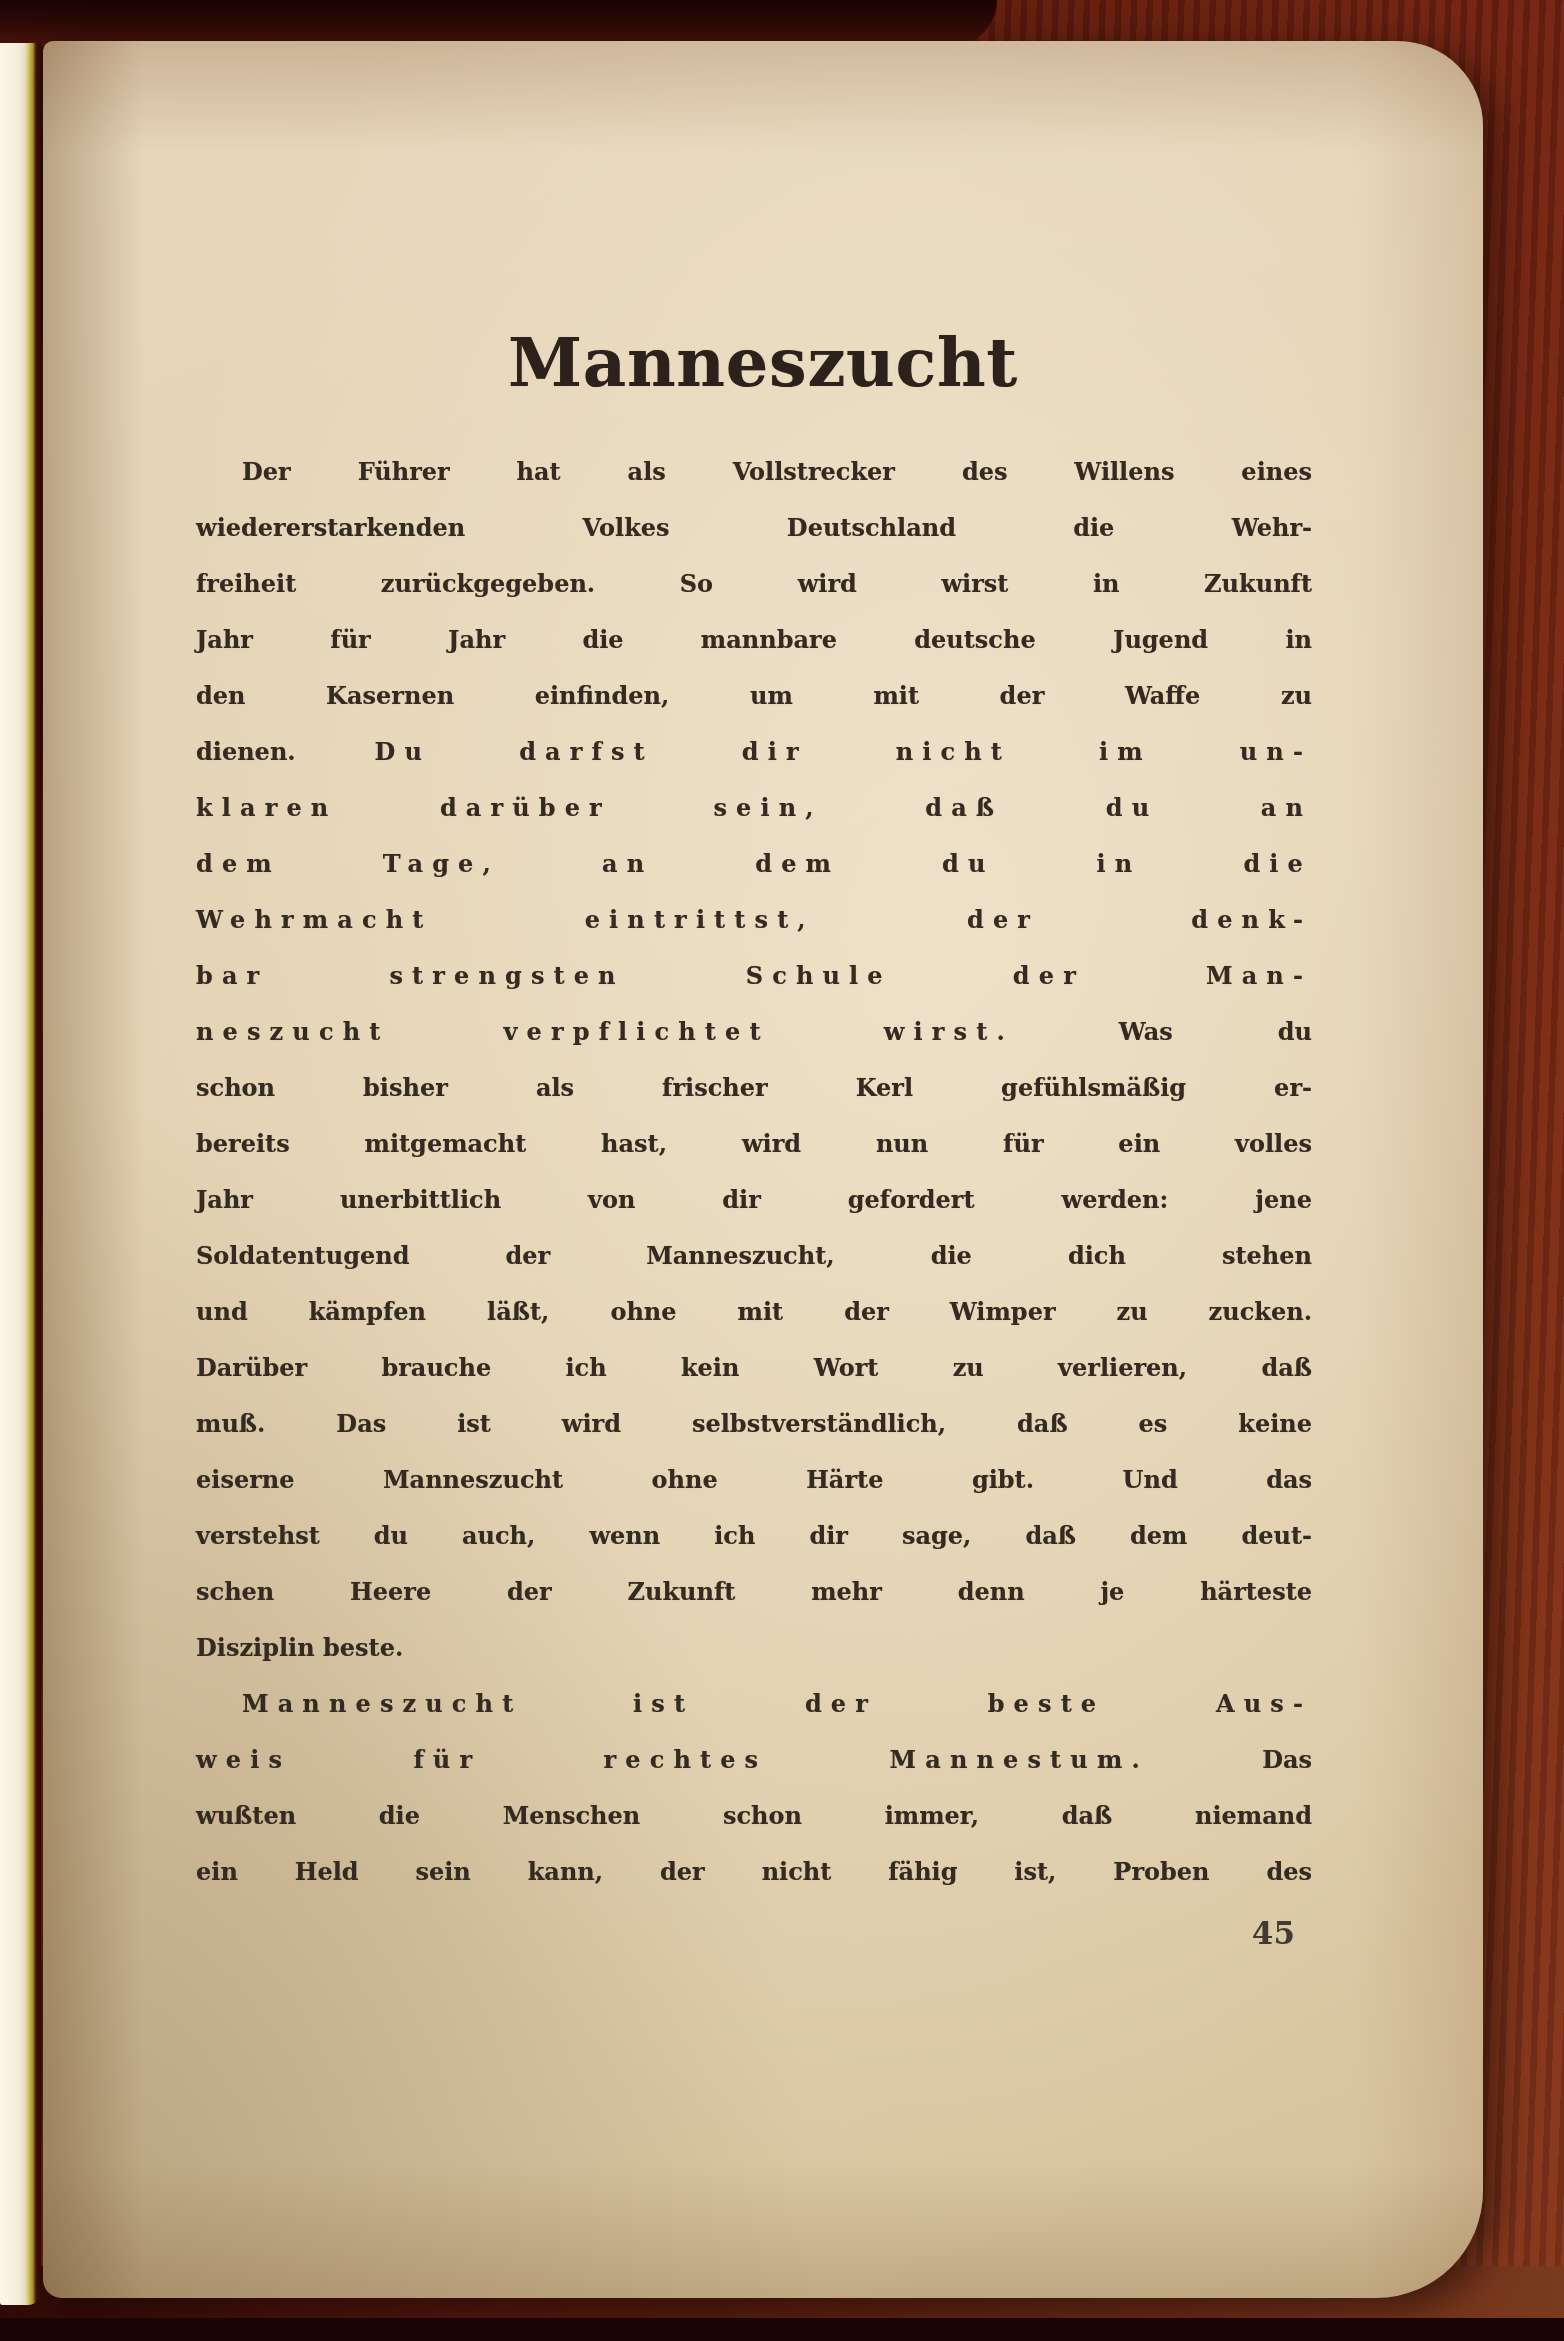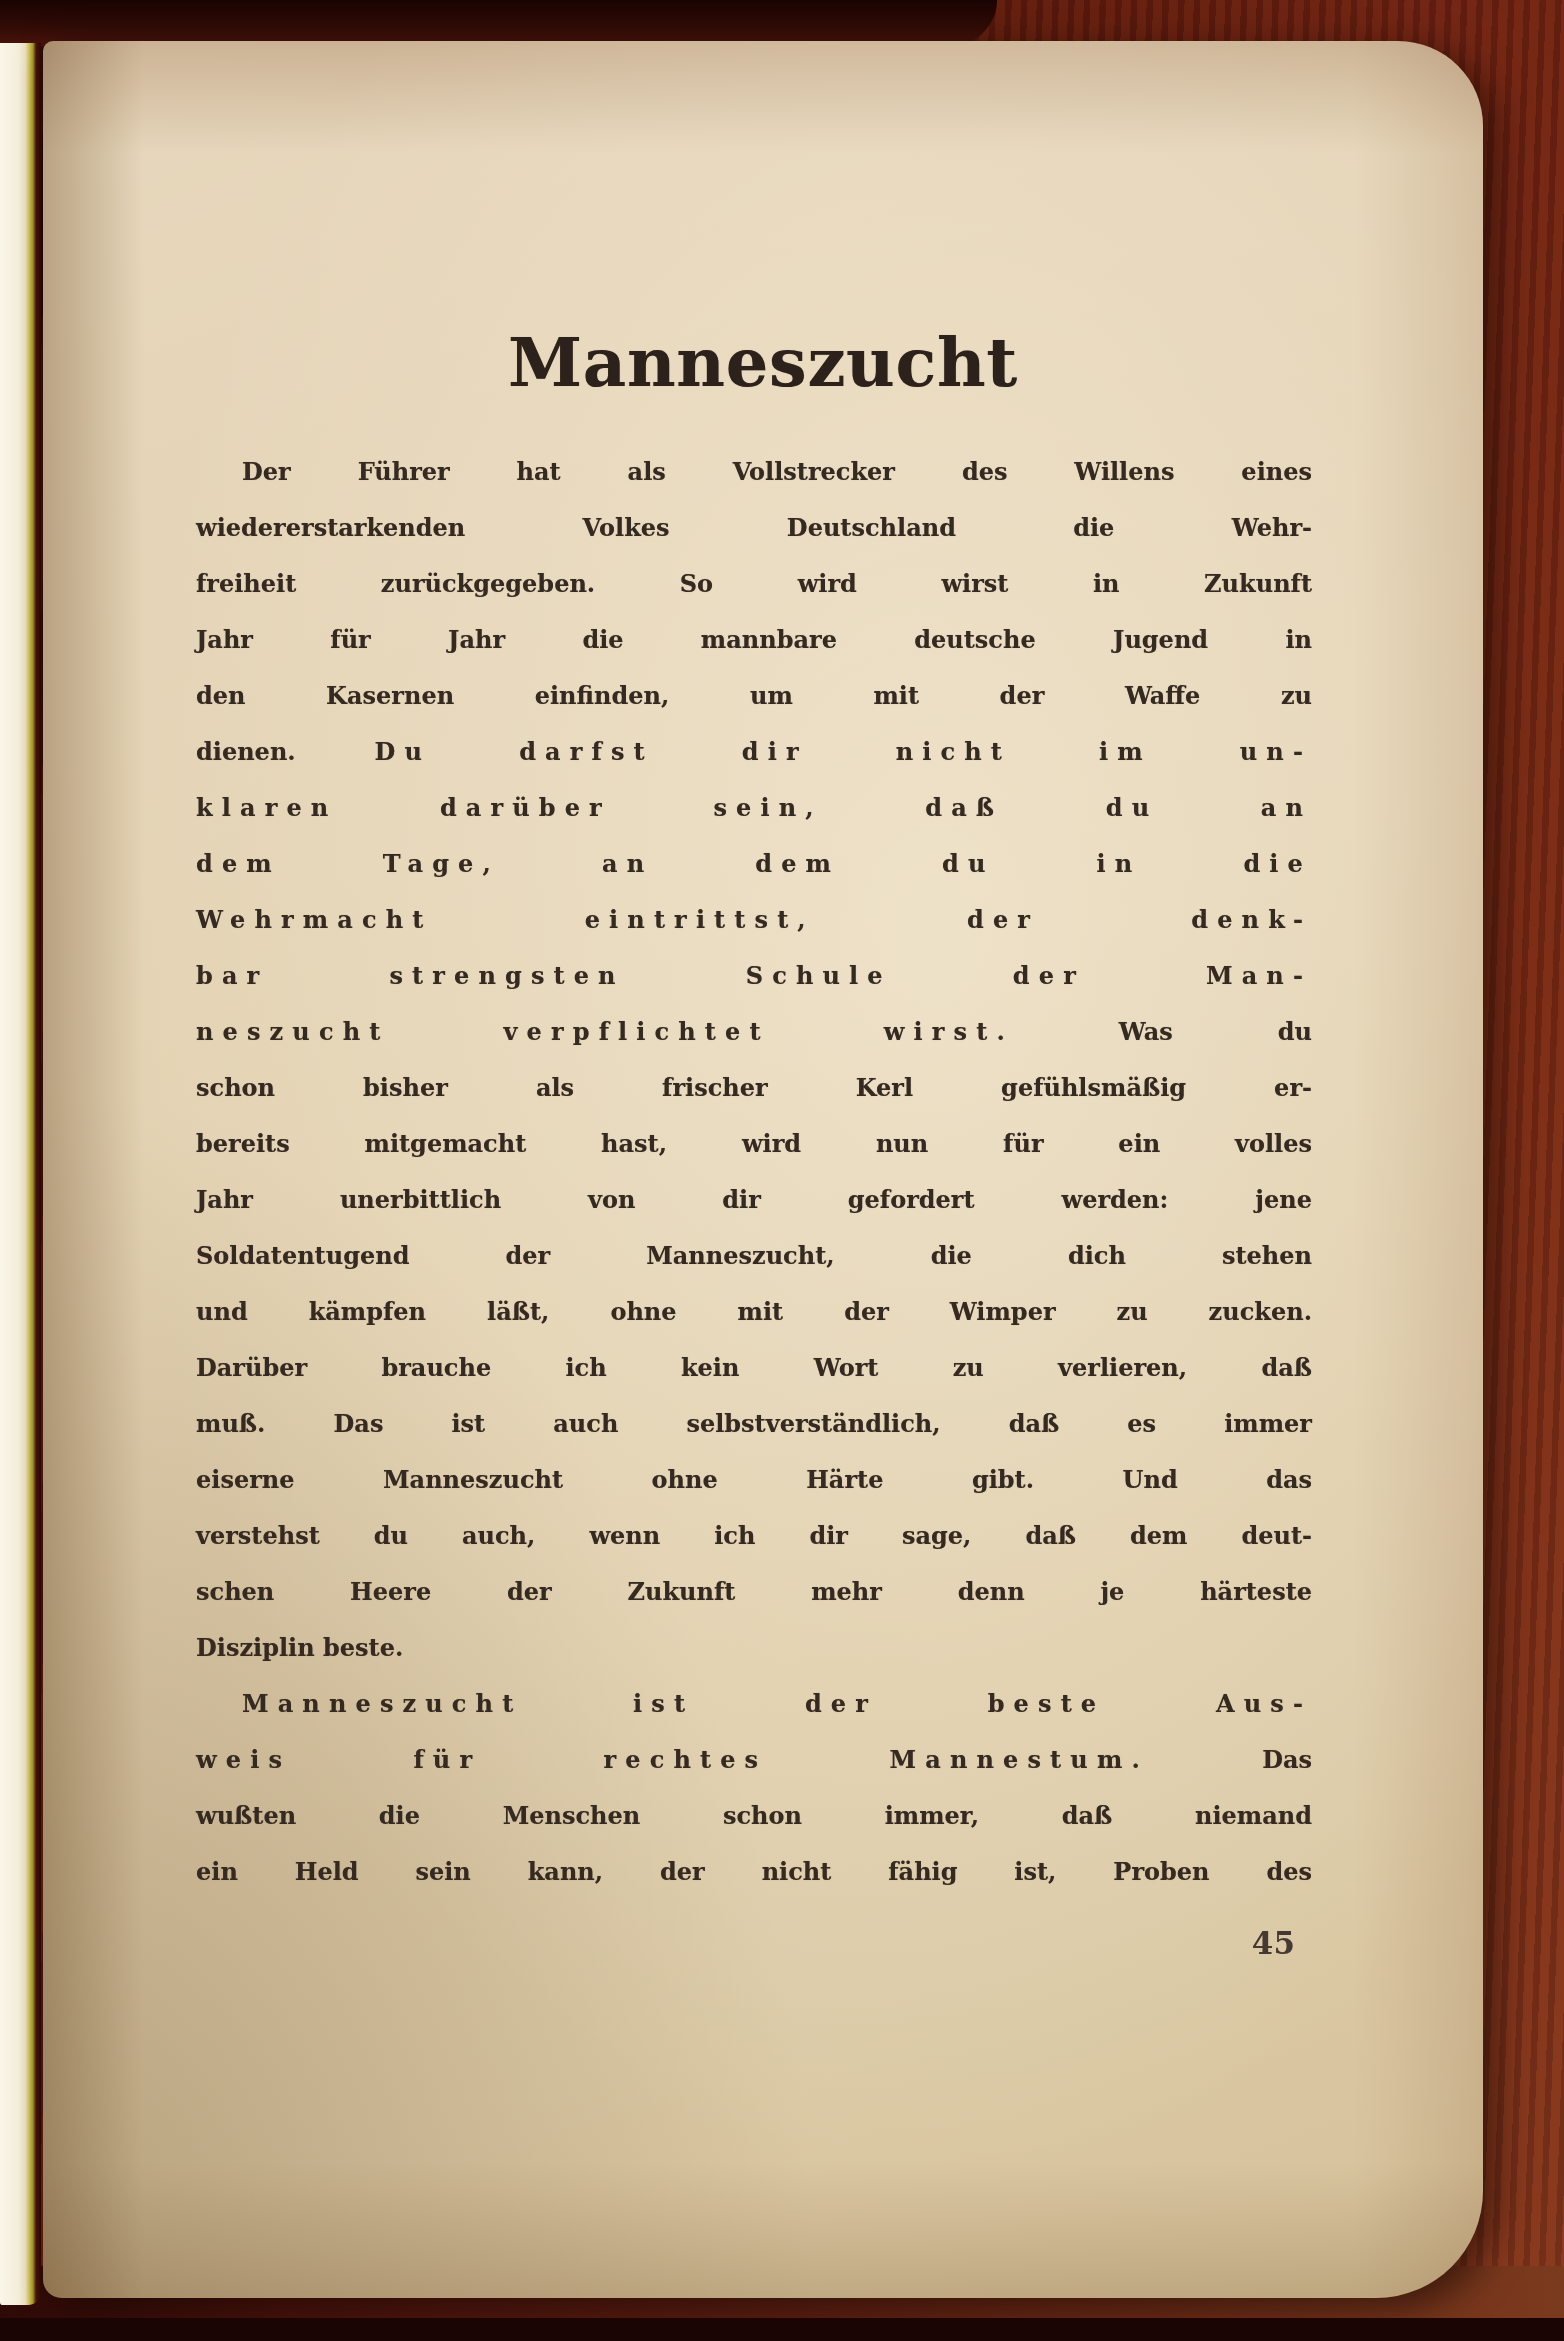--- a/index.html
+++ b/index.html
@@ -80,21 +80,21 @@
     line-height: 56px;
     text-align: justify;
     text-align-last: justify;
     white-space: normal;
     overflow: visible;
   }
   .line.indent { text-indent: 46px; }
   .line.short { text-align-last: left; }
   .seg.em { letter-spacing: 0.38em; }
   .page-number {
-    margin: 28px 171px 0 153px;
+    margin: 18px 171px 0 153px;
     text-align: right;
     padding-right: 17px;
     font-size: 31px;
     font-weight: bold;
     color: #453a33;
     line-height: 1;
   }
 </style>
 </head>
 <body>
@@ -118,21 +118,21 @@
       <div class="line"><span class="seg"></span> <span class="seg em">dem Tage, an dem du in die</span> <span class="seg"></span></div>
       <div class="line"><span class="seg"></span> <span class="seg em">Wehrmacht eintrittst, der denk-</span> <span class="seg"></span></div>
       <div class="line"><span class="seg"></span> <span class="seg em">bar strengsten Schule der Man-</span> <span class="seg"></span></div>
       <div class="line"><span class="seg em">neszucht verpflichtet wirst.</span> <span class="seg">Was du</span></div>
       <div class="line"><span class="seg">schon bisher als frischer Kerl gefühlsmäßig er-</span> <span class="seg em"></span> <span class="seg"></span></div>
       <div class="line"><span class="seg">bereits mitgemacht hast, wird nun für ein volles</span> <span class="seg em"></span> <span class="seg"></span></div>
       <div class="line"><span class="seg">Jahr unerbittlich von dir gefordert werden: jene</span> <span class="seg em"></span> <span class="seg"></span></div>
       <div class="line"><span class="seg">Soldatentugend der Manneszucht, die dich stehen</span> <span class="seg em"></span> <span class="seg"></span></div>
       <div class="line"><span class="seg">und kämpfen läßt, ohne mit der Wimper zu zucken.</span> <span class="seg em"></span> <span class="seg"></span></div>
       <div class="line"><span class="seg">Darüber brauche ich kein Wort zu verlieren, daß</span> <span class="seg em"></span> <span class="seg"></span></div>
-      <div class="line"><span class="seg">muß. Das ist auch selbstverständlich, daß es immer</span> <span class="seg em"></span> <span class="seg"></span></div>
+      <div class="line"><span class="seg">muß. Das ist wird selbstverständlich, daß es keine</span> <span class="seg em"></span> <span class="seg"></span></div>
       <div class="line"><span class="seg">eiserne Manneszucht ohne Härte gibt. Und das</span> <span class="seg em"></span> <span class="seg"></span></div>
       <div class="line"><span class="seg">verstehst du auch, wenn ich dir sage, daß dem deut-</span> <span class="seg em"></span> <span class="seg"></span></div>
       <div class="line"><span class="seg">schen Heere der Zukunft mehr denn je härteste</span> <span class="seg em"></span> <span class="seg"></span></div>
       <div class="line short"><span class="seg">Disziplin beste.</span></div>
       <div class="line indent"><span class="seg em">Manneszucht ist der beste Aus-</span></div>
       <div class="line"><span class="seg em">weis für rechtes Mannestum.</span> <span class="seg">Das</span></div>
       <div class="line"><span class="seg">wußten die Menschen schon immer, daß niemand</span> <span class="seg em"></span> <span class="seg"></span></div>
       <div class="line"><span class="seg">ein Held sein kann, der nicht fähig ist, Proben des</span> <span class="seg em"></span> <span class="seg"></span></div>
     </div>
 

